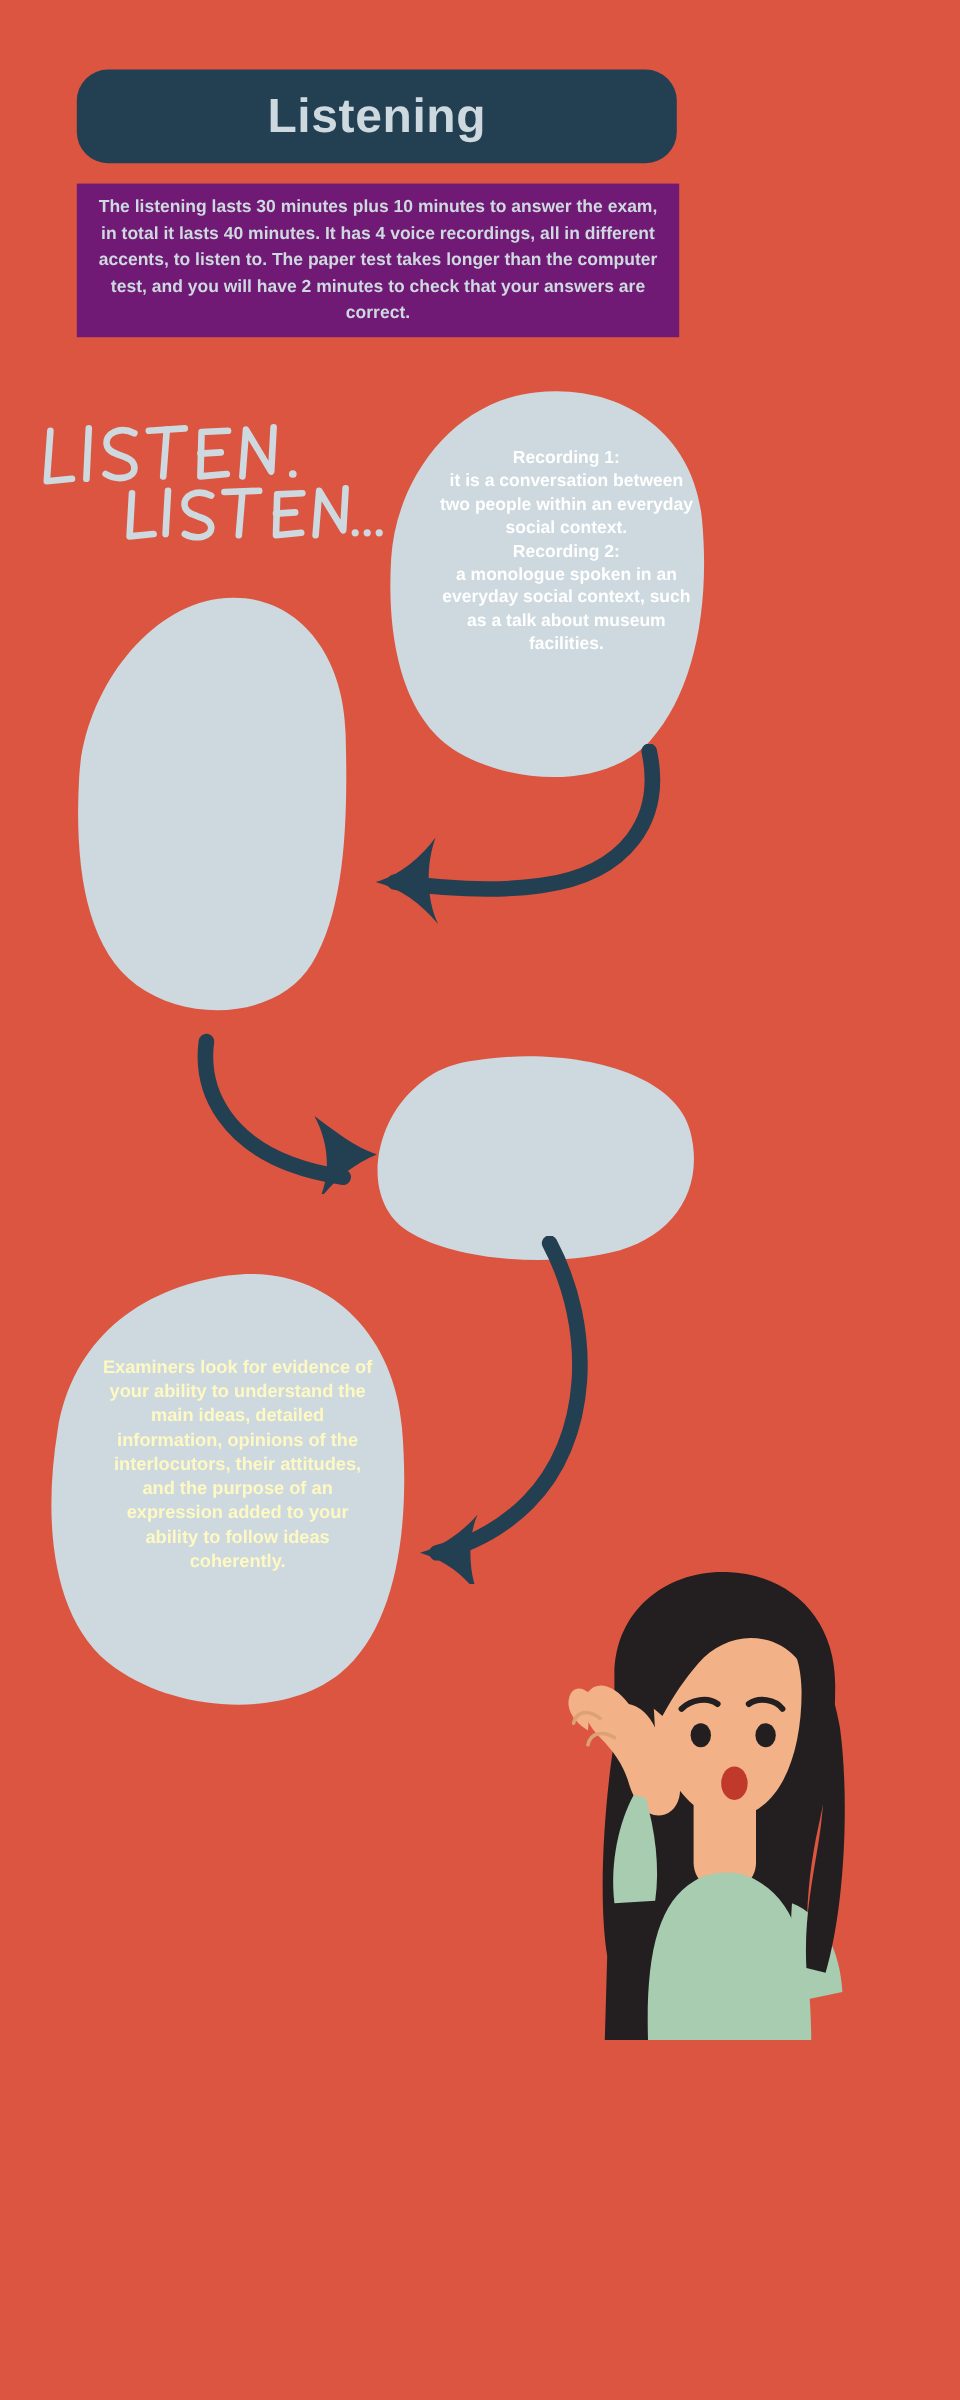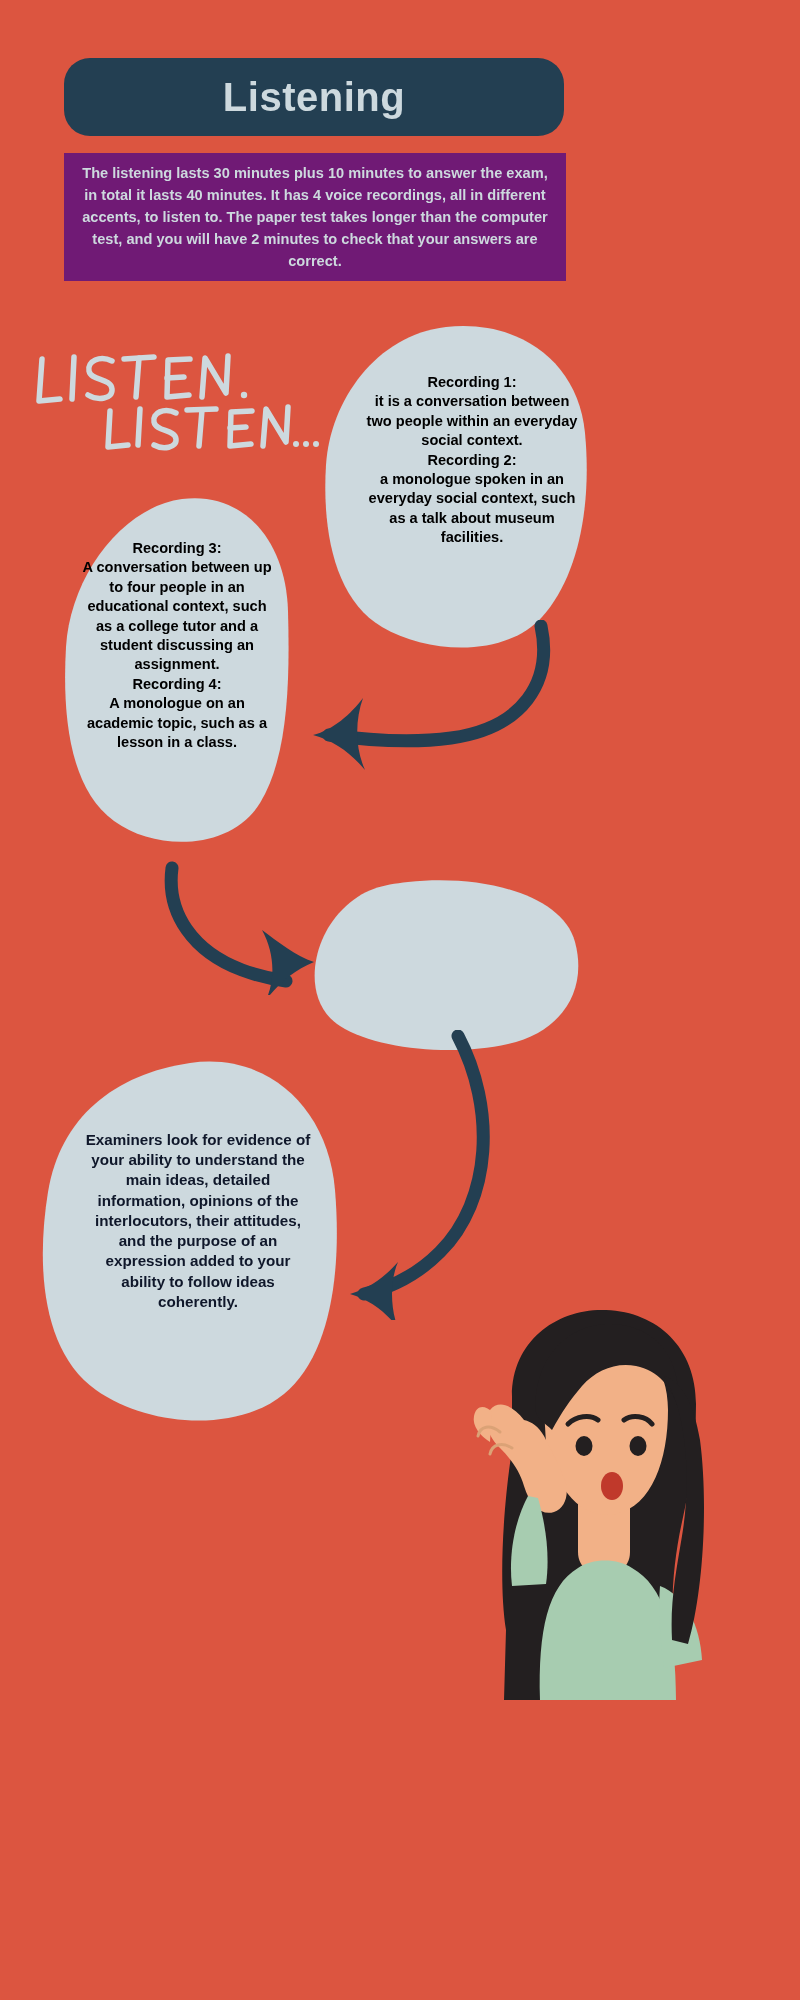--- a/index.html
+++ b/index.html
@@ -38,34 +38,34 @@
   .handwriting {
     position:absolute; left:30px; top:345px; width:290px; height:110px;
   }
   .handwriting svg { width:100%; height:100%; display:block; }
 
   
   .blob { position:absolute; }
   .blob svg { position:absolute; left:0; top:0; width:100%; height:100%; }
   .blob .txt {
     position:absolute; text-align:center; font-weight:bold;
-    color:#000000; line-height:1.33;
+    color:#ffffff; line-height:1.33;
   }
 
   #blob1 { left:320px; top:325px; width:268px; height:330px; }
   #blob1 .txt { left:46px; top:48px; width:212px; font-size:14.6px; }
 
   #blob2 { left:62px; top:495px; width:228px; height:355px; }
   #blob2 .txt { left:16px; top:44px; width:198px; font-size:14.6px; }
 
   #blob3 { left:312px; top:880px; width:268px; height:170px; }
   #blob3 .txt { left:22px; top:22px; width:228px; font-size:14.6px; }
 
   #blob4 { left:40px; top:1060px; width:300px; height:365px; }
-  #blob4 .txt { left:42px; top:70px; width:232px; font-size:15.2px; color:#0f172a; }
+  #blob4 .txt { left:42px; top:70px; width:232px; font-size:15.2px; color:#fef9c3; }
 
   
   .arrow { position:absolute; }
   .arrow svg { display:block; }
   #arrow1 { left:255px; top:620px; width:300px; height:160px; }
   #arrow2 { left:160px; top:860px; width:180px; height:135px; }
   #arrow3 { left:300px; top:1030px; width:200px; height:290px; }
 
   
   #character { position:absolute; left:420px; top:1300px; width:380px; height:400px; }
@@ -122,24 +122,20 @@
     <div class="txt" style="white-space:pre-line;">Recording 1:
 it is a conversation between two people within an everyday social context.
 Recording 2:
 a monologue spoken in an everyday social context, such as a talk about museum facilities.</div>
   </div>
 
   <div class="blob" id="blob2">
     <svg viewBox="0 0 228 355" preserveAspectRatio="none" xmlns="http://www.w3.org/2000/svg">
       <path d="M120 4 C180 -4, 224 44, 226 116 C228 188, 226 262, 198 308 C170 354, 96 358, 52 326 C8 294, 0 222, 4 152 C8 82, 60 12, 120 4 Z" fill="#cdd9de"></path>
     </svg>
-    <div class="txt" style="white-space:pre-line;">Recording 3:
-A conversation between up to four people in an educational context, such as a college tutor and a student discussing an assignment.
-Recording 4:
-A monologue on an academic topic, such as a lesson in a class.</div>
   </div>
 
   <div class="blob" id="blob3">
     <svg viewBox="0 0 268 170" preserveAspectRatio="none" xmlns="http://www.w3.org/2000/svg">
       <path d="M96 2 C170 -6, 250 14, 263 62 C276 110, 250 152, 196 164 C142 176, 66 170, 28 146 C-10 122, -2 62, 30 30 C52 8, 70 5, 96 2 Z" fill="#cdd9de"></path>
     </svg>
   </div>
 
   <div class="blob" id="blob4">
     <svg viewBox="0 0 300 365" preserveAspectRatio="none" xmlns="http://www.w3.org/2000/svg">

